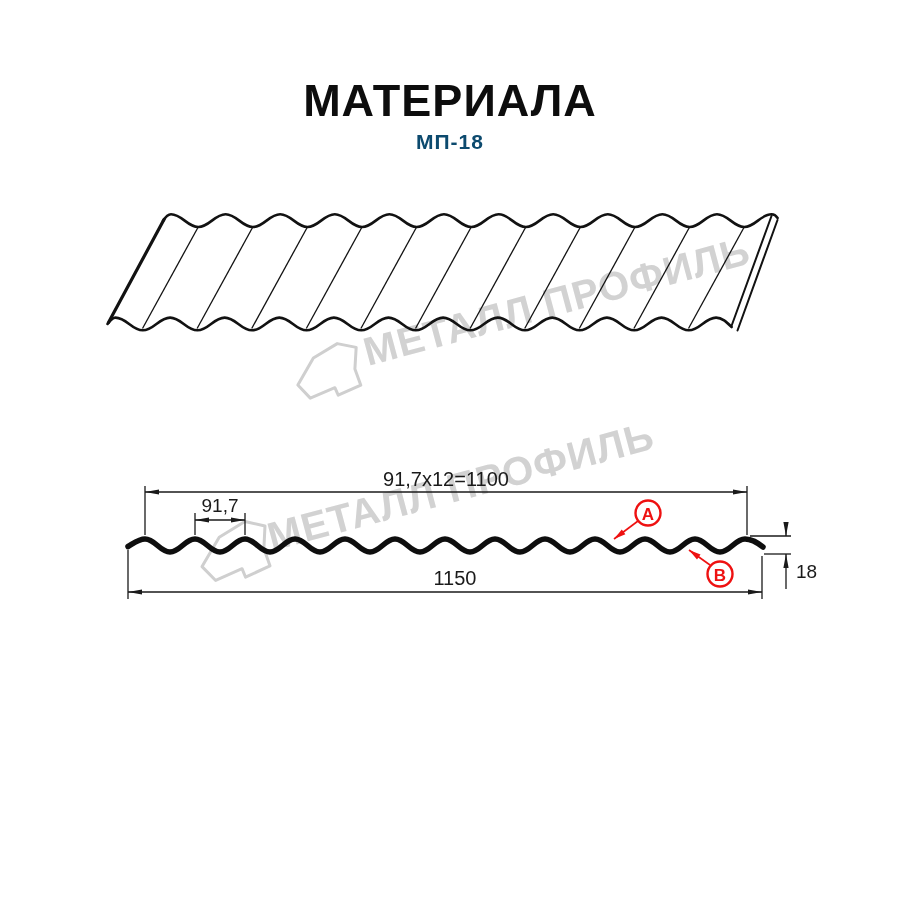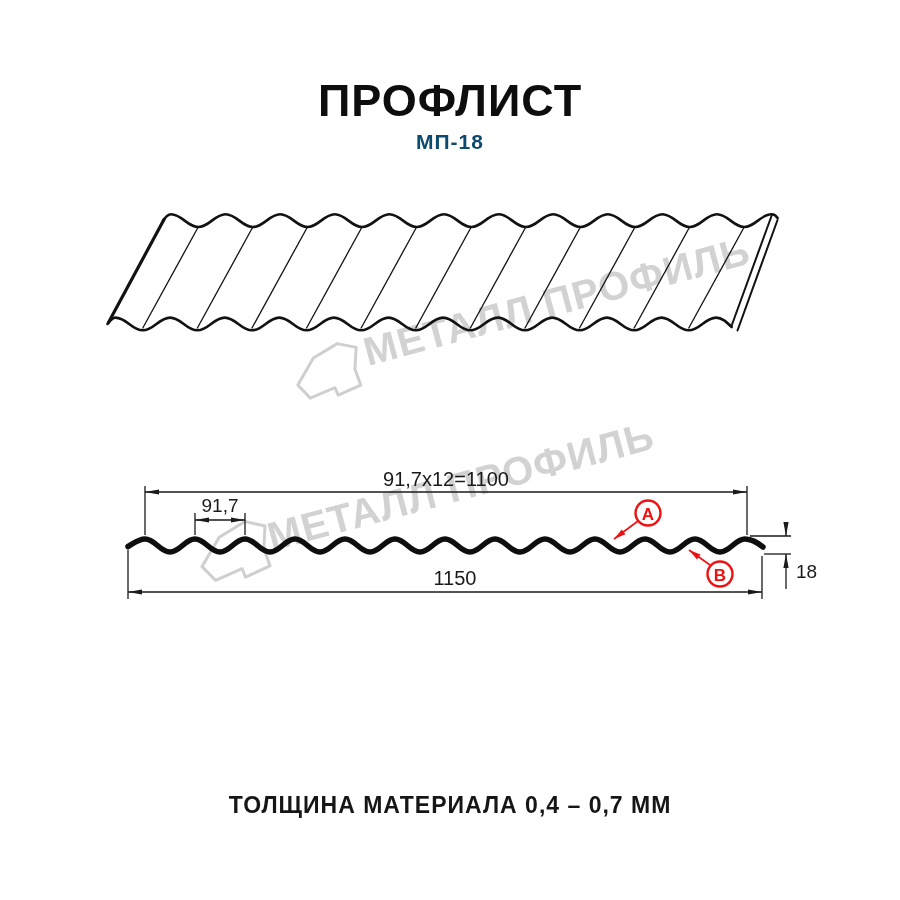--- a/index.html
+++ b/index.html
@@ -23,21 +23,21 @@
   .profile-wave{stroke:#0e0e0e;stroke-width:5.5;fill:none;stroke-linecap:round;stroke-linejoin:round;}
   .red-line{stroke:#ee1111;stroke-width:1.6;fill:none;}
   .red-circle{stroke:#ee1111;stroke-width:2.4;fill:#ffffff;}
   .wm-logo{stroke:#cfcfcf;stroke-width:3;fill:none;stroke-linejoin:round;}
 </style>
 </head>
 <body>
 
 <div class="stage">
 
-  <div class="title">ПРОФЛИСТ</div>
+  <div class="title">МАТЕРИАЛА</div>
   <div class="subtitle">МП-18</div>
 
   <svg width="900" height="900" viewBox="0 0 900 900">
     <defs>
       <marker id="dimArrow" markerWidth="15" markerHeight="6" viewBox="0 0 15 6" refX="14.5" refY="3" orient="auto-start-reverse" markerUnits="userSpaceOnUse">
         <path d="M0.5,0.4 L14.5,3 L0.5,5.6 Z" fill="#1a1a1a"></path>
       </marker>
       <marker id="redArrow" markerWidth="13" markerHeight="7" viewBox="0 0 13 7" refX="12.5" refY="3.5" orient="auto-start-reverse" markerUnits="userSpaceOnUse">
         <path d="M0.5,0.5 L12.5,3.5 L0.5,6.5 Z" fill="#ee1111"></path>
       </marker>
@@ -159,14 +159,13 @@
       </g>
 
       <g>
         <line class="red-line" x1="710" y1="565" x2="689" y2="550" marker-end="url(#redArrow)"></line>
         <circle class="red-circle" cx="720" cy="574" r="12.5"></circle>
         <text class="callout-txt" x="720" y="580.5" text-anchor="middle">B</text>
       </g>
     </g>
   </svg>
 
-  <div class="footer-note">ТОЛЩИНА МАТЕРИАЛА 0,4 – 0,7 ММ</div>
 </div>
 
 </body></html>

